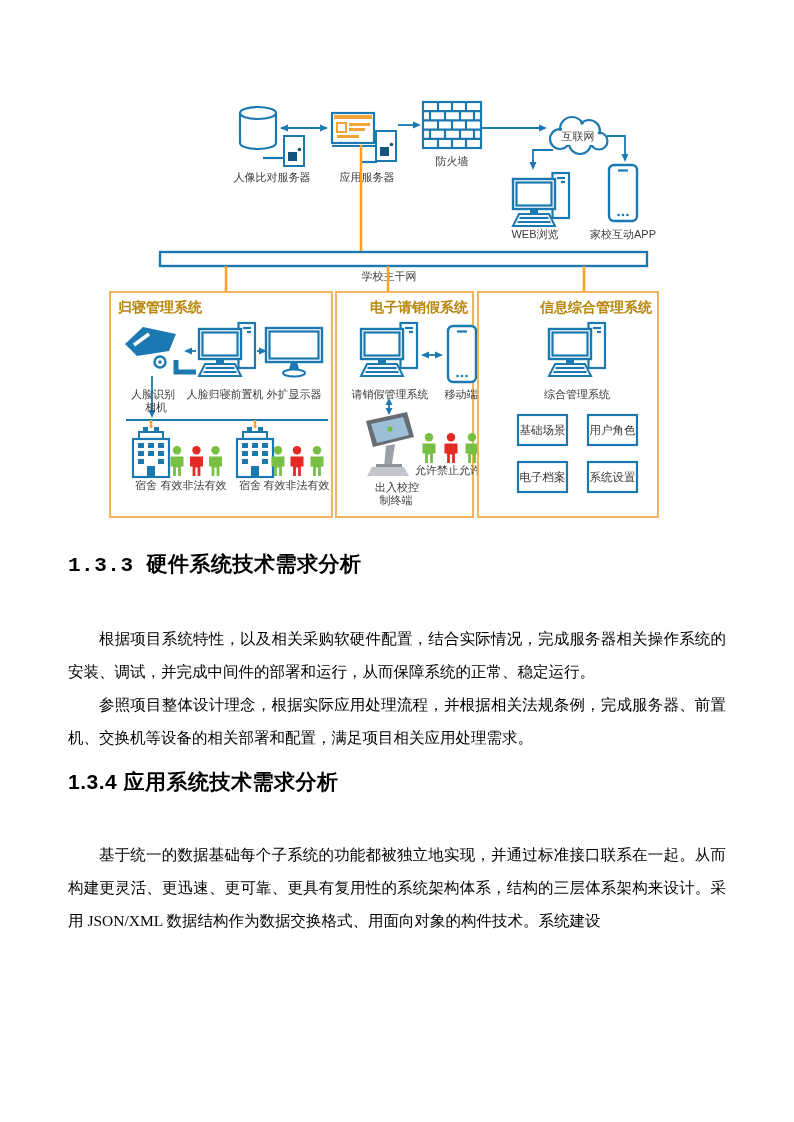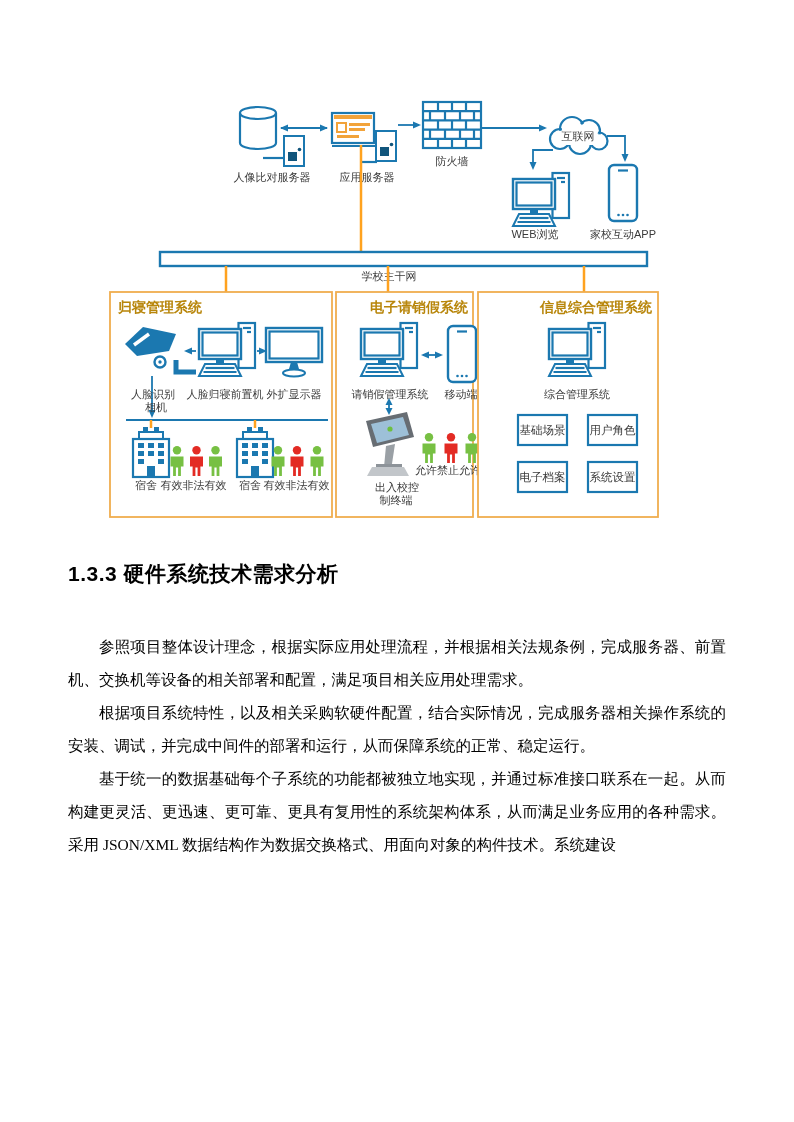--- a/index.html
+++ b/index.html
@@ -11,21 +11,21 @@
   .diagram text.modlabel{font-size:11.5px;}
   .blue{stroke:#1b78b0;fill:none;stroke-width:2.2;}
   .bluefill{fill:#1b78b0;stroke:none;}
   .whitefill{fill:#fff;stroke:none;}
   .conn{stroke:#1b78b0;stroke-width:1.8;fill:none;}
   .orange{stroke:#FFA21F;stroke-width:2.5;fill:none;}
   .obox{stroke:#F0AD4E;stroke-width:1.8;fill:#fff;}
   .content{position:absolute;left:68px;top:548px;width:658px;}
   .content h2{font-family:"Liberation Sans","DejaVu Sans",sans-serif;font-size:21px;font-weight:bold;
               line-height:28px;margin:14px 0 42px;letter-spacing:0.5px;}
-  .content h2:first-child{margin-top:12px;}
+  .content h2:first-child{margin-top:4px;font-family:Liberation Mono, monospace;}
   .content p{font-size:15.5px;line-height:33px;text-align:justify;text-indent:31px;margin:0;}
 </style>
 </head>
 <body>
 
 <div class="page">
 
   <svg class="diagram" viewBox="0 0 794 440" xmlns="http://www.w3.org/2000/svg">
     <defs>
 
@@ -271,18 +271,19 @@
     <rect x="588" y="327" width="49" height="30" class="blue" fill="#fff"></rect>
     <text x="612.5" y="346" text-anchor="middle" class="modlabel">用户角色</text>
     <rect x="518" y="374" width="49" height="30" class="blue" fill="#fff"></rect>
     <text x="542.5" y="393" text-anchor="middle" class="modlabel">电子档案</text>
     <rect x="588" y="374" width="49" height="30" class="blue" fill="#fff"></rect>
     <text x="612.5" y="393" text-anchor="middle" class="modlabel">系统设置</text>
   </svg>
 
   <div class="content">
     <h2>1.3.3 硬件系统技术需求分析</h2>
+    <p>根据项目系统特性，以及相关采购软硬件配置，结合实际情况，完成服务器相关操作系统的安装、调试，并完成中间件的部署和运行，从而保障系统的正常、稳定运行。</p>
     <p>参照项目整体设计理念，根据实际应用处理流程，并根据相关法规条例，完成服务器、前置机、交换机等设备的相关部署和配置，满足项目相关应用处理需求。</p>
-    <p>根据项目系统特性，以及相关采购软硬件配置，结合实际情况，完成服务器相关操作系统的安装、调试，并完成中间件的部署和运行，从而保障系统的正常、稳定运行。</p>
-    <p>基于统一的数据基础每个子系统的功能都被独立地实现，并通过标准接口联系在一起。从而构建更灵活、更迅速、更可靠、更具有复用性的系统架构体系，从而满足业务应用的各种需求。采用 JSON/XML 数据结构作为数据交换格式、用面向对象的构件技术。系统建设</p>
+    <h2>1.3.4 应用系统技术需求分析</h2>
+    <p>基于统一的数据基础每个子系统的功能都被独立地实现，并通过标准接口联系在一起。从而构建更灵活、更迅速、更可靠、更具有复用性的系统架构体系，结构的三层体系架构来设计。采用 JSON/XML 数据结构作为数据交换格式、用面向对象的构件技术。系统建设</p>
   </div>
 
 </div>
 
 </body></html>

